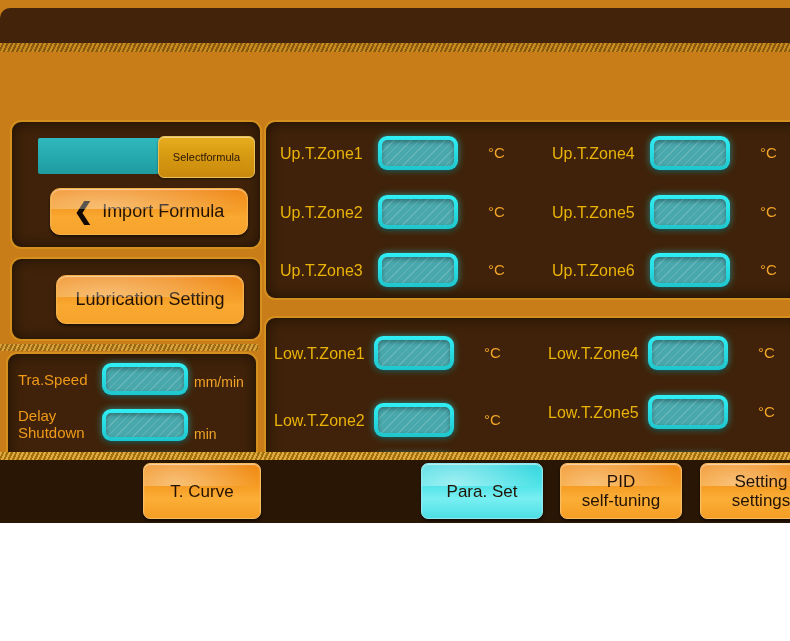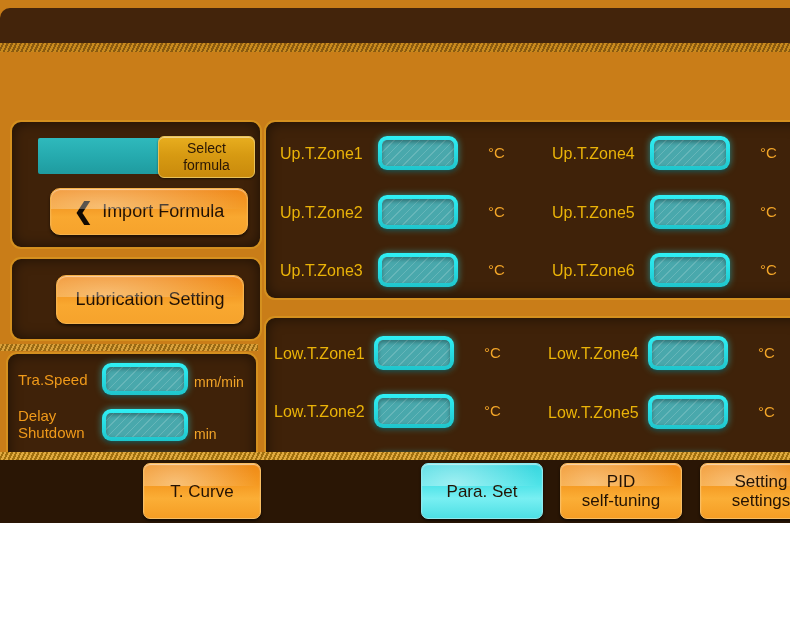--- a/index.html
+++ b/index.html
@@ -36,22 +36,22 @@
       background:repeating-linear-gradient(115deg,#d9a03a 0px,#d9a03a 2px,#9a6a14 2px,#9a6a14 4px);}
 
   
   #formula-field{position:absolute;left:26px;top:16px;width:130px;height:36px;
       background:linear-gradient(180deg,#2fb9bc 0%,#25a9ad 55%,#1f9b9f 100%);
       border-radius:2px;}
   #select-formula-btn{position:absolute;left:146px;top:14px;width:95px;height:40px;
       border-radius:6px;border:1px solid #e8c25a;
       background:linear-gradient(180deg,#e8ae1f 0%,#d79a12 45%,#c98a0c 100%);
       box-shadow:0 1px 2px rgba(0,0,0,.5), inset 0 1px 0 rgba(255,255,255,.45);
-      color:#2a1705;font-size:14px;line-height:17px;text-align:center;
-      display:flex;align-items:center;justify-content:center;flex-direction:column;}
+      color:#2a1705;font-size:11px;line-height:17px;text-align:center;
+      display:flex;align-items:center;justify-content:center;flex-direction:row;}
 
   
   .obtn{position:absolute;border-radius:10px;border:1px solid #f6b24a;
       background:linear-gradient(180deg,#f08a1c 0%,#f49a25 40%,#f9a830 62%,#f6a32c 100%);
       box-shadow:0 2px 3px rgba(0,0,0,.55), inset 0 1px 1px rgba(255,255,255,.5);
       color:#201104;display:flex;align-items:center;justify-content:center;
       font-size:18px;overflow:hidden;}
   .obtn::after{content:"";position:absolute;left:-10%;top:-70%;width:120%;height:115%;
       background:radial-gradient(ellipse at 30% 95%,rgba(255,255,255,.35) 0%,rgba(255,255,255,0) 62%);
       pointer-events:none;}
@@ -217,21 +217,21 @@
     <div class="panel" id="p-low">
 
       <div class="zrow" style="left:4px;top:16px;width:260px">
         <div class="zlabel" style="left:4px;top:11px">Low.T.Zone1</div>
         <div class="cy zfield" style="left:104px;top:2px">
           <span></span>
         </div>
         <div class="zunit" style="left:214px;top:10px">°C</div>
       </div>
 
-      <div class="zrow" style="left:4px;top:74px;width:260px">
+      <div class="zrow" style="left:4px;top:83px;width:260px">
         <div class="zlabel" style="left:4px;top:11px">Low.T.Zone2</div>
         <div class="cy zfield" style="left:104px;top:2px">
           <span></span>
         </div>
         <div class="zunit" style="left:214px;top:10px">°C</div>
       </div>
 
       <div class="zrow" style="left:4px;top:134px;width:260px">
         <div class="zlabel" style="left:4px;top:11px">Low.T.Zone3</div>
         <div class="cy zfield" style="left:104px;top:2px">

